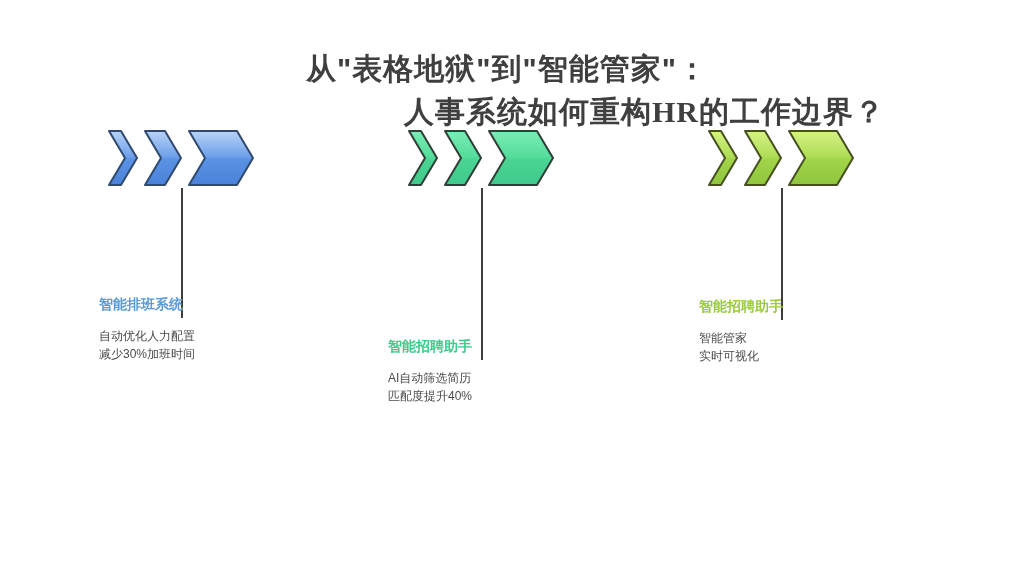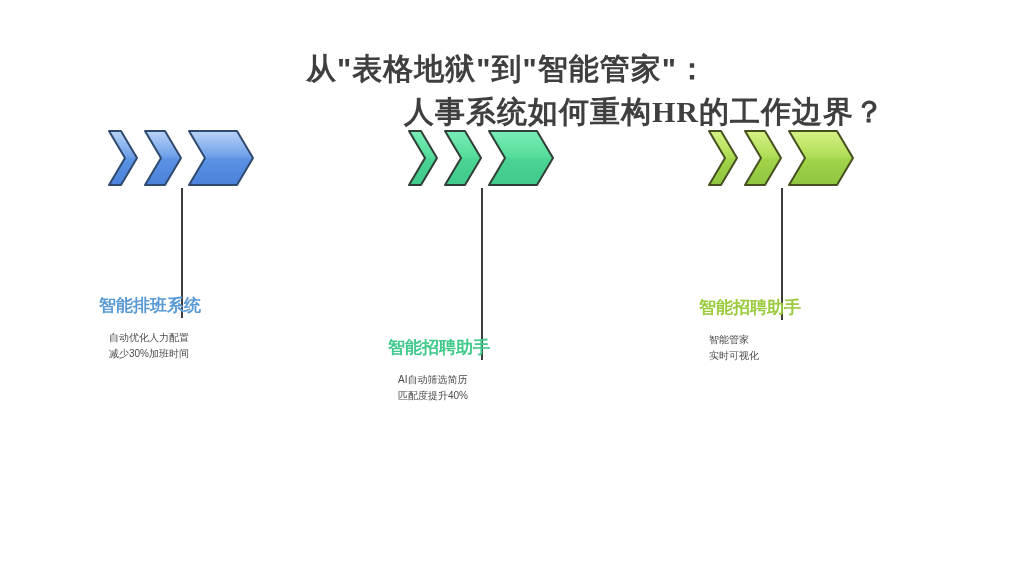--- a/index.html
+++ b/index.html
@@ -52,32 +52,32 @@
     position: absolute;
     width: 2px;
     background: #3d3d3d;
   }
 
   
   .item-text {
     position: absolute;
   }
   .item-heading {
-    font-size: 17px;
+    font-size: 14px;
     font-weight: bold;
     line-height: 1.2;
     white-space: nowrap;
     margin: 0 0 14px 0;
   }
   .item-desc {
-    font-size: 10px;
+    font-size: 12px;
     color: #4a4a4a;
     line-height: 1.55;
     white-space: nowrap;
-    margin: 10px;
+    margin: 0;
   }
   .item-desc span { display: block; }
 </style>
 </head>
 <body>
 
 <div id="slide">
 
   <div id="title-block">
     <div class="title-line line1">从"表格地狱"到"智能管家"：</div>

